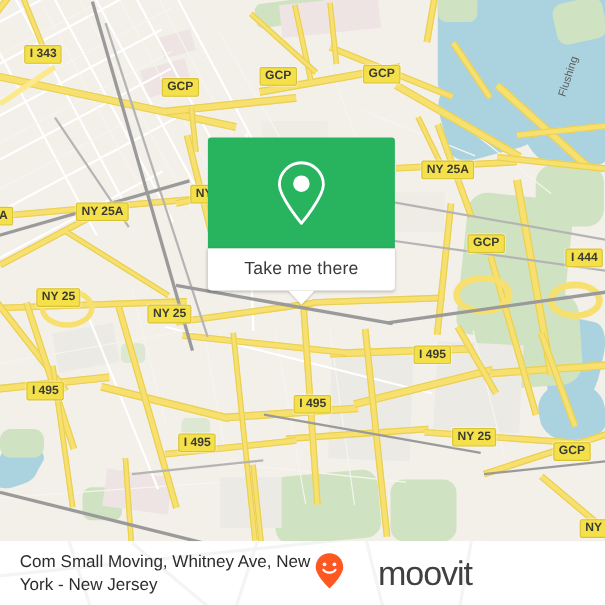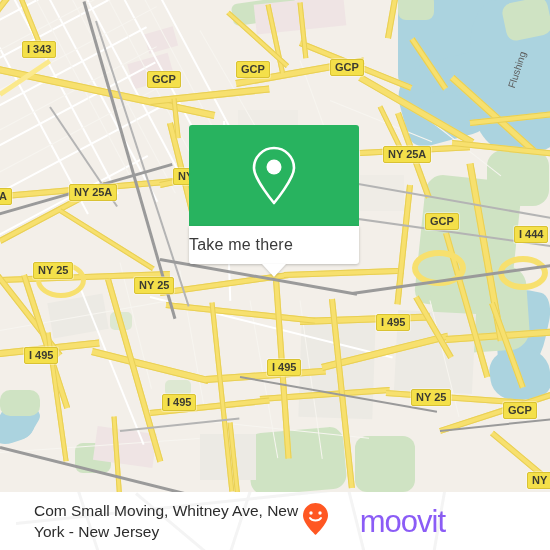--- a/index.html
+++ b/index.html
@@ -41,21 +41,21 @@
   .rotlabel{position:absolute;color:#5d5d5d;font-size:10px;white-space:nowrap;}
 
   
   .card{position:absolute;left:189px;top:125px;width:170px;}
   .card-top{
     height:101px;background:#28b35f;border-radius:3px 3px 0 0;
     display:flex;align-items:center;justify-content:center;
   }
   .card-bottom{
     height:38px;background:#ffffff;border-radius:0 0 3px 3px;
-    display:flex;align-items:center;
+    display:flex;align-items:center;justify-content:center;
     box-shadow:0 1px 3px rgba(0,0,0,.22);
   }
   .card-bottom-label{font-size:16px;color:#3a3a3a;letter-spacing:.2px;}
   .tail{
     position:absolute;left:50%;margin-left:-12px;top:100%;
     width:0;height:0;border-left:12px solid transparent;border-right:12px solid transparent;
     border-top:13px solid #ffffff;
     filter:drop-shadow(0 1px 1px rgba(0,0,0,.18));
   }
   .pin-svg{display:block;}
@@ -63,28 +63,28 @@
   
   .attrib{
     position:absolute;left:0;top:469px;height:22px;
     background:rgba(255,255,255,.82);
     display:flex;align-items:center;padding:0 10px 0 13px;
     font-size:12.5px;color:#2e2e2e;white-space:nowrap;
   }
 
   
   .footer{
-    position:absolute;left:16px;top:492px;width:445px;height:58px;
+    position:absolute;left:0;top:492px;width:445px;height:58px;
     background:rgba(255,255,255,.93);
     display:flex;align-items:center;justify-content:space-between;
     padding:0 16px 0 18px;box-sizing:border-box;
   }
   .footer-title{font-size:15.5px;color:#2c2c2c;line-height:21px;max-width:360px;}
   .brand{display:flex;align-items:center;gap:3px;}
-  .brand-word{font-size:31px;color:#8b5cf6;letter-spacing:-1px;line-height:31px;font-weight:normal;margin-left:28px;}
+  .brand-word{font-size:31px;color:#404040;letter-spacing:-1px;line-height:31px;font-weight:normal;margin-left:28px;}
   .faintmap{position:absolute;left:0;top:0;width:100%;height:100%;overflow:hidden;pointer-events:none;opacity:.07;}
   .faintmap i{position:absolute;background:#6b6b6b;transform-origin:0 50%;display:block;}
 </style>
 </head>
 <body>
 
 <div id="root">
 
   <div class="map">
 

